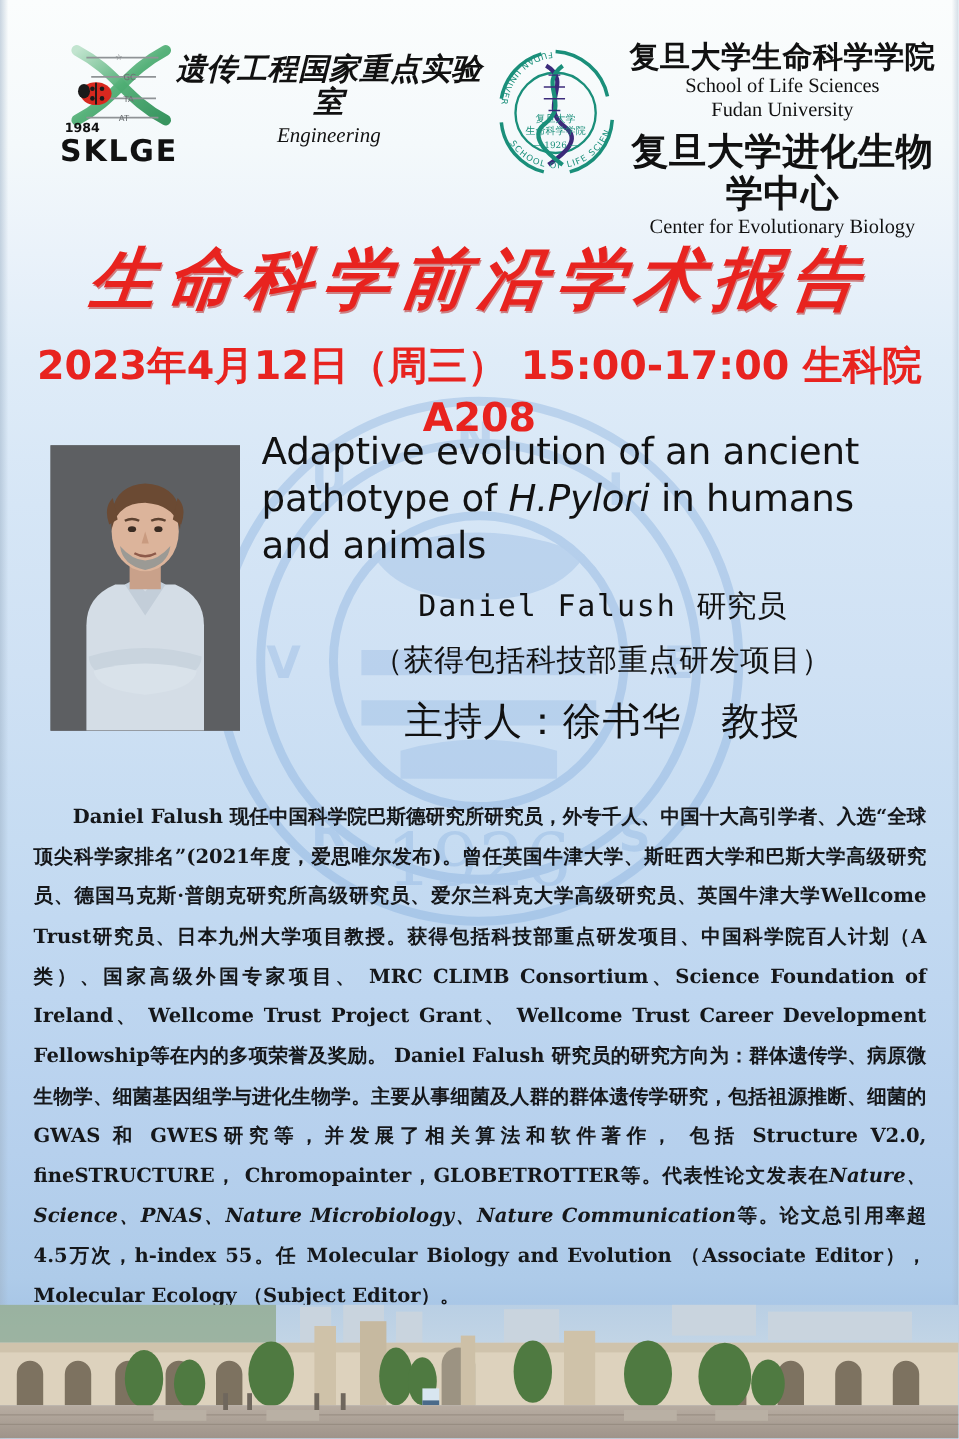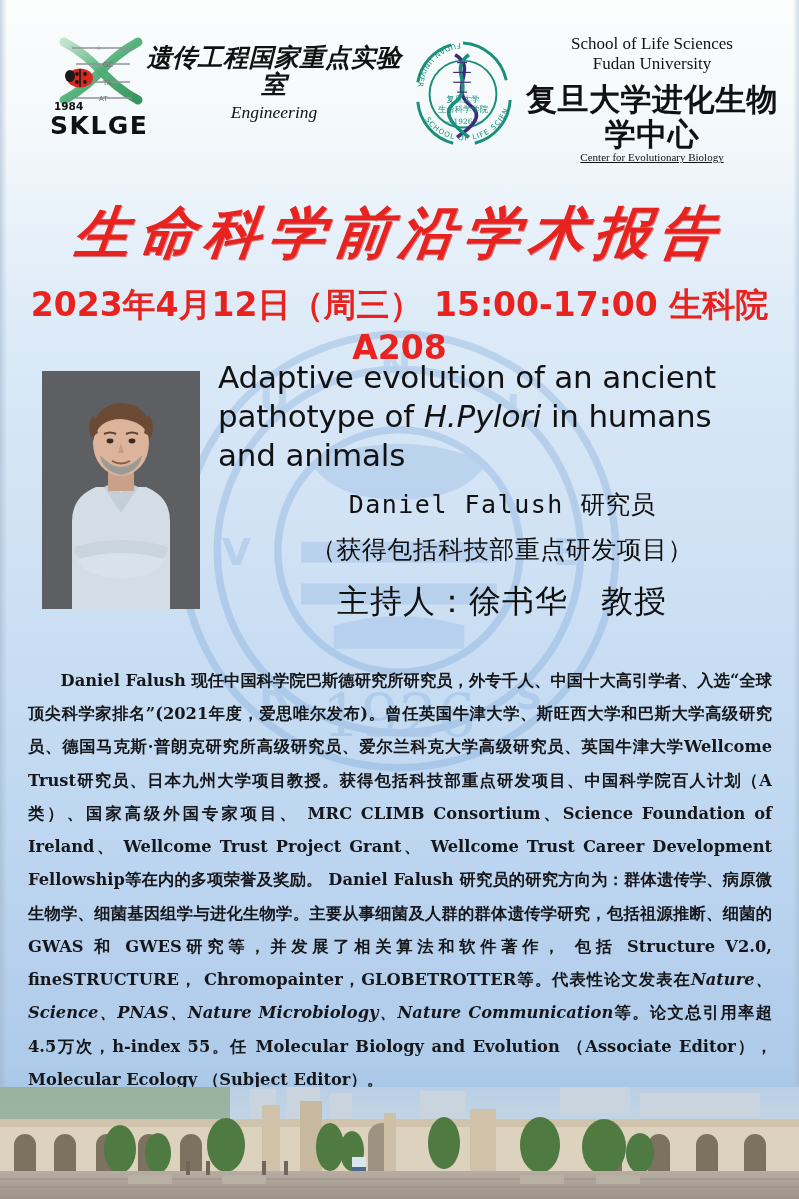--- a/index.html
+++ b/index.html
@@ -49,22 +49,22 @@
 
   .fudan{position:absolute;left:404px;top:28px;width:118px;height:140px;}
   .fudan svg{width:100%;height:100%;}
   .fudan-text{position:absolute;left:512px;top:34px;width:280px;text-align:center;}
   .fudan-cn{font-size:25px;font-weight:bold;color:#111;letter-spacing:.5px;
     font-family:"DejaVu Sans", sans-serif;line-height:1.12;}
   .fudan-en{font-size:17px;color:#111;line-height:1.2;
     font-family:"Liberation Serif", serif;}
   .fudan-cn2{font-size:31px;font-weight:bold;color:#111;letter-spacing:.5px;
     font-family:"DejaVu Sans", sans-serif;line-height:1.12;margin-top:7px;}
-  .fudan-en2{font-size:11px;color:#111;line-height:1.2;
-    font-family:"Liberation Serif", serif;text-decoration:underline;}
+  .fudan-en2{font-size:17px;color:#111;line-height:1.2;
+    font-family:"Liberation Serif", serif;}
 
   
   .series-title{
     position:absolute;left:0;top:196px;width:799px;text-align:center;
     font-family:"DejaVu Sans", sans-serif;
     font-size:56px;font-weight:bold;color:#e8231f;
     letter-spacing:9px;
     font-style:italic;
     transform:skewX(-7deg);
     text-shadow:1px 1px 0 rgba(180,20,15,.5);
@@ -239,20 +239,21 @@
         <text fill="#1a8f7a" font-size="7.2" font-family="DejaVu Sans, sans-serif" letter-spacing="1.1">
           <textPath href="#arcTop" startOffset="4%">FUDAN UNIVERSITY</textPath>
         </text>
         <text fill="#1a8f7a" font-size="7.2" font-family="DejaVu Sans, sans-serif" letter-spacing="1.1">
           <textPath href="#arcBot" startOffset="6%">SCHOOL OF LIFE SCIENCES</textPath>
         </text>
       </svg>
     </div>
 
     <div class="fudan-text">
+      <div class="fudan-cn">复旦大学生命科学学院</div>
       <div class="fudan-en">School of Life Sciences</div>
       <div class="fudan-en">Fudan University</div>
       <div class="fudan-cn2">复旦大学进化生物学中心</div>
       <div class="fudan-en2">Center for Evolutionary Biology</div>
     </div>
   </div>
 
   <div class="series-title">生命科学前沿学术报告</div>
 
   <div class="datebar">2023年4月12日（周三） 15:00-17:00  生科院 A208</div>

